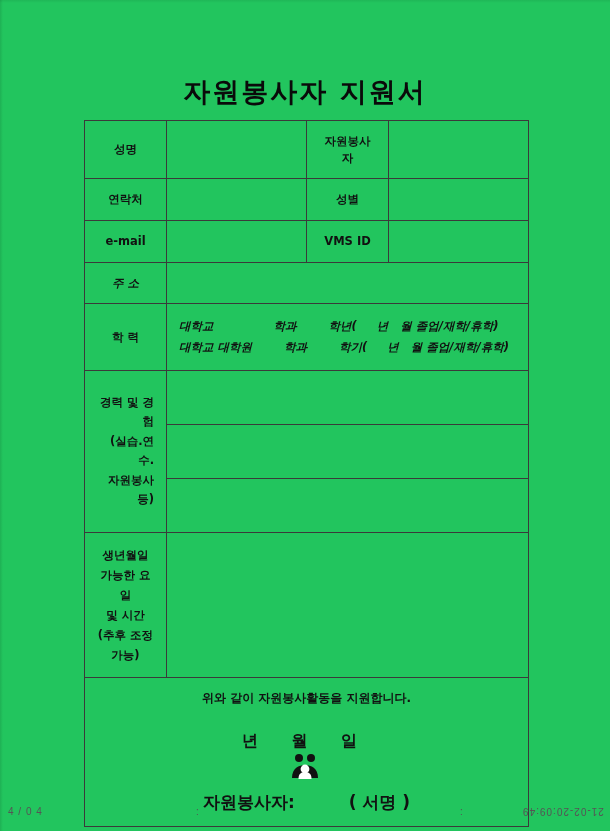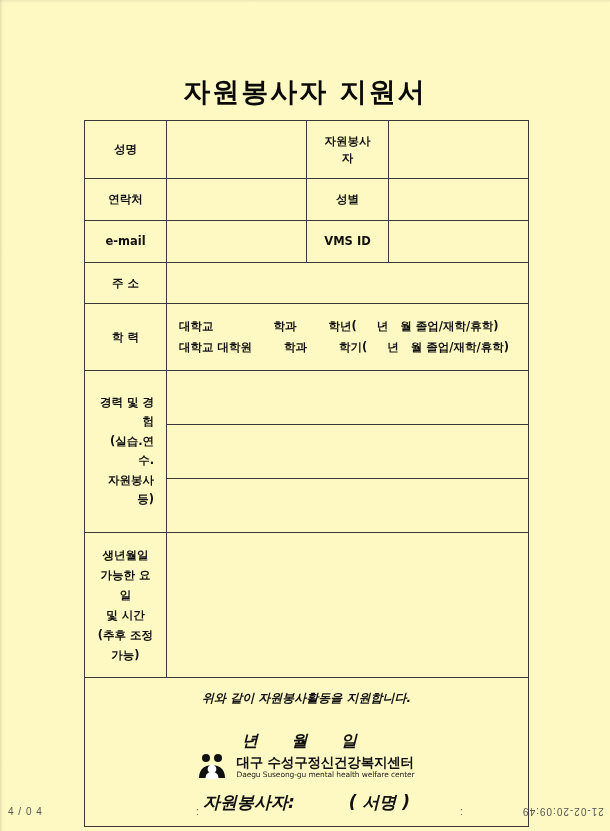--- a/index.html
+++ b/index.html
@@ -13,21 +13,21 @@
     position: relative;
     font-family: "DejaVu Sans", "Liberation Sans", sans-serif;
     color: #111;
     overflow: hidden;
   }
   .page {
     position: absolute;
     left: 0; top: 0;
     width: 610px;
     height: 831px;
-    background: #fef9c3;
+    background: #22c55e;
   }
 
   
   .title {
     position: absolute;
     left: 0;
     top: 74px;
     width: 610px;
     text-align: center;
     font-size: 27px;
@@ -57,32 +57,33 @@
     font-size: 11.5px;
     line-height: 1.45;
     color: #111;
   }
   .val {
     text-align: left;
     padding-left: 6px;
   }
 
   .row-h { height: 28px; }
-  .row-addr { height: 30px; }
+  .row-addr { height: 30px; font-style: italic; }
   .row-edu { height: 52px; }
   .row-exp-seg { height: 54px; }
   .row-vol { height: 130px; }
-  .row-footer { height: 120px; font-style: italic; }
+  .row-footer { height: 120px; }
 
   .edu-cell {
     padding: 4px 0 4px 26px;
     font-size: 11px;
     line-height: 1.8;
     font-weight: bold;
     color: #111;
+    font-style: italic;
   }
   .edu-line { white-space: pre; }
 
   .exp-label {
     text-align: right;
     font-weight: bold;
     line-height: 1.7;
     font-size: 11.5px;
   }
   .vol-label {
@@ -261,24 +262,20 @@
   <div class="logo-block">
     <div class="logo-mark">
       <svg viewBox="0 0 34 30" width="34" height="30" aria-hidden="true">
         <circle cx="11" cy="6" r="4" fill="#111"></circle>
         <circle cx="23" cy="6" r="4" fill="#111"></circle>
         <path d="M4 26 C4 16, 11 13, 17 13 C23 13, 30 16, 30 26 Z" fill="#111"></path>
         <circle cx="17" cy="17" r="4.4" fill="#ffffff"></circle>
         <path d="M10.5 27 C10.5 21.5, 13.5 20, 17 20 C20.5 20, 23.5 21.5, 23.5 27 Z" fill="#ffffff"></path>
       </svg>
     </div>
-    <div class="logo-text">
-      <div class="logo-kr">대구 수성구정신건강복지센터</div>
-      <div class="logo-en">Daegu  Suseong-gu mental health welfare center</div>
-    </div>
   </div>
 
   <div class="scan-mark mark-left">4 / 0 4</div>
   <div class="scan-mark mark-mid">:</div>
   <div class="scan-mark mark-r1">:</div>
   <div class="scan-mark mark-r2">21-02-20:09:49</div>
 
 </div>
 
 </body></html>

